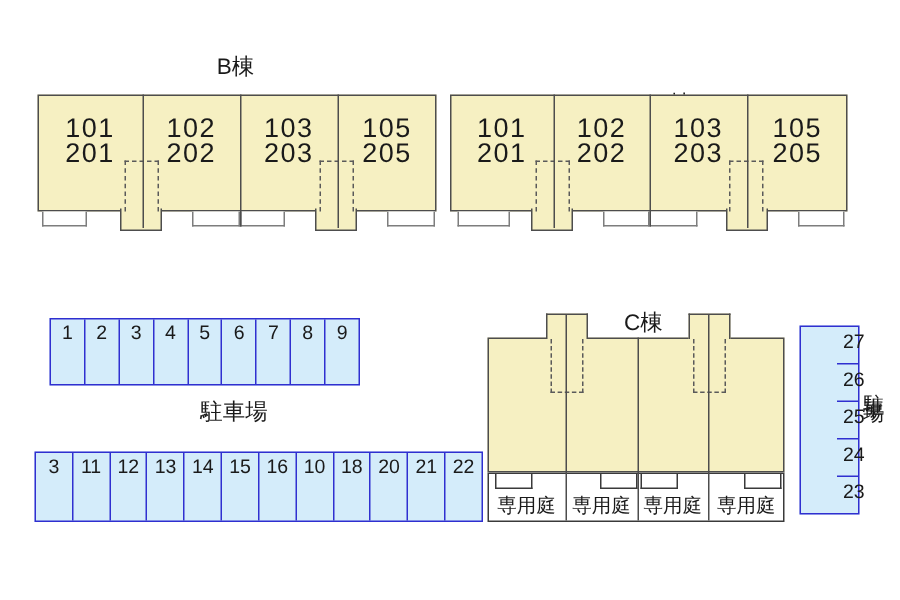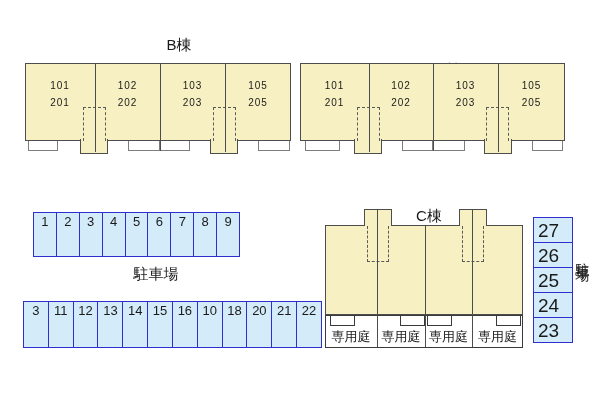--- a/index.html
+++ b/index.html
@@ -3,46 +3,46 @@
 <meta charset="utf-8">
 <style>
   html,body{margin:0;padding:0;background:#fff;}
   .canvas{position:relative;width:600px;height:400px;background:#ffffff;
           font-family:"Liberation Sans","DejaVu Sans",sans-serif;color:#1a1a1a;overflow:hidden;}
   .abs{position:absolute;box-sizing:border-box;}
   
   .bldg{background:#f6f0c2;border:1.5px solid #4d4d4d;}
   .vline{width:1px;background:#4d4d4d;}
   .blabel{text-align:center;font-size:15px;line-height:16px;}
-  .unit{text-align:center;font-size:10px;line-height:17px;letter-spacing:1px;}
+  .unit{text-align:center;font-size:18px;line-height:17px;letter-spacing:1px;}
   .dash{border:1px dashed #5a5a5a;border-bottom:none;}
   .dashC{border:1px dashed #5a5a5a;border-top:none;}
   .prot{background:#f6f0c2;border:1.5px solid #4d4d4d;border-top:none;}
   .protC{background:#f6f0c2;border:1.5px solid #4d4d4d;border-bottom:none;}
   .porch{background:#ffffff;border:1px solid #7d7d7d;border-top:none;}
   
   .grow{background:#ffffff;border:1.5px solid #3a3a3a;}
   .gnotch{background:#ffffff;border:1px solid #3a3a3a;border-top:none;}
   .glabel{text-align:center;font-size:13px;line-height:15px;}
   
   .prow{background:#d4ecfa;border:1.5px solid #2f2fd0;display:flex;}
   .pcell{flex:1;border-right:1.5px solid #2f2fd0;font-size:13px;text-align:center;padding-top:1px;}
   .pcell:last-child{border-right:none;}
   .pcol{background:#d4ecfa;border:1.5px solid #2f2fd0;display:flex;flex-direction:column;}
-  .pccell{flex:1;border-bottom:1.5px solid #2f2fd0;font-size:19px;padding:2px 0 0 4px;}
+  .pccell{flex:1;border-bottom:1.5px solid #2f2fd0;font-size:13px;padding:2px 0 0 4px;margin-left:24px;}
   .pccell:last-child{border-bottom:none;}
   .plabel{text-align:center;font-size:15px;}
   .vtext{writing-mode:vertical-rl;text-orientation:upright;font-size:14px;letter-spacing:3px;line-height:16px;}
 </style>
 </head>
 <body>
 
 <div class="canvas">
 
-  <div class="abs blabel" style="left:134px;top:37px;width:90px;">B棟</div>
+  <div class="abs blabel" style="left:112px;top:37px;width:90px;">B棟</div>
   <div class="abs bldg" style="left:25px;top:63px;width:266px;height:78px;"></div>
 
   <div class="abs porch" style="left:28px;top:141px;width:30px;height:10px;"></div>
   <div class="abs porch" style="left:128px;top:141px;width:32px;height:10px;"></div>
   <div class="abs porch" style="left:160px;top:141px;width:30px;height:10px;"></div>
   <div class="abs porch" style="left:258px;top:141px;width:32px;height:10px;"></div>
 
   <div class="abs prot" style="left:80px;top:139px;width:28px;height:15px;"></div>
   <div class="abs prot" style="left:210px;top:139px;width:28px;height:15px;"></div>
   <div class="abs dash" style="left:83px;top:107px;width:23px;height:34px;"></div>

